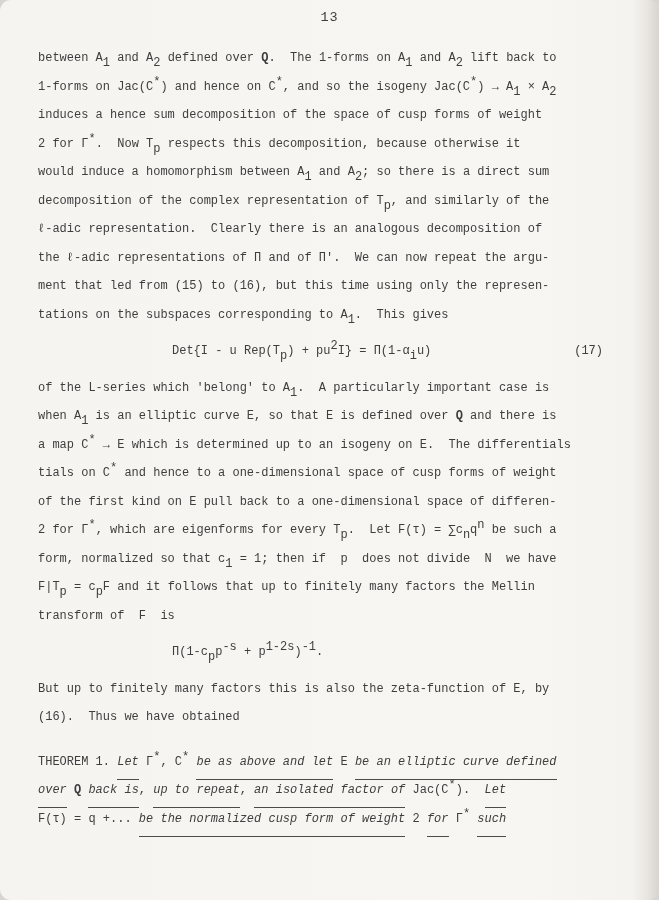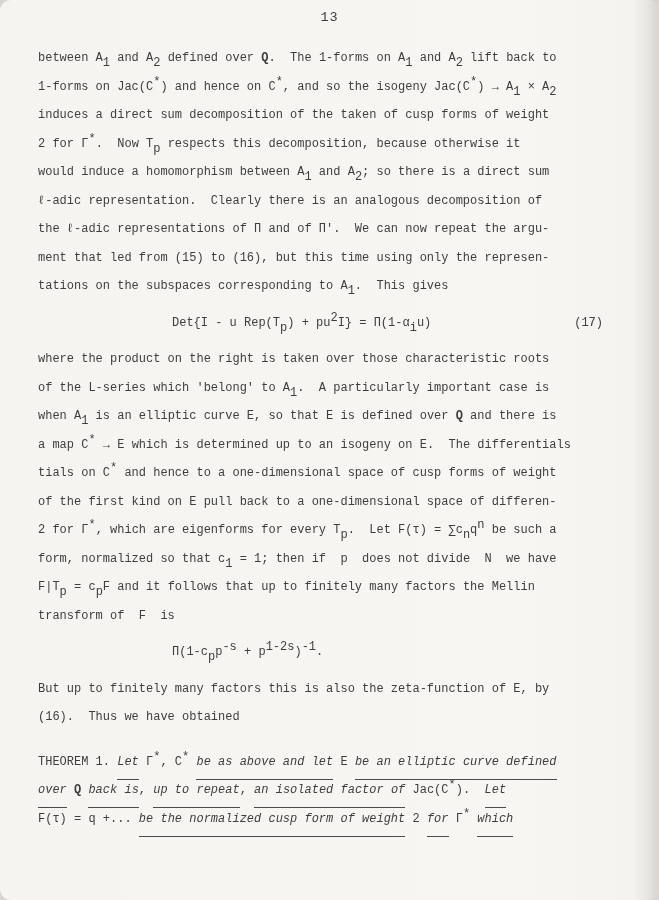--- a/index.html
+++ b/index.html
@@ -54,51 +54,51 @@
 </style>
 </head>
 <body>
 
 <div class="page">
   <div class="page-number">13</div>
   <div class="text-body">
       <div class="block block-paragraph">
         <div class="line">between A<span class="sub">1</span> and A<span class="sub">2</span> defined over <span class="bold">Q</span>.  The 1-forms on A<span class="sub">1</span> and A<span class="sub">2</span> lift back to</div>
         <div class="line">1-forms on Jac(C<span class="sup">*</span>) and hence on C<span class="sup">*</span>, and so the isogeny Jac(C<span class="sup">*</span>) → A<span class="sub">1</span> × A<span class="sub">2</span></div>
-        <div class="line">induces a direct sum decomposition of the taken of cusp forms of weight</div>
+        <div class="line">induces a hence sum decomposition of the space of cusp forms of weight</div>
         <div class="line">2 for Γ<span class="sup">*</span>.  Now T<span class="sub">p</span> respects this decomposition, because otherwise it</div>
         <div class="line">would induce a homomorphism between A<span class="sub">1</span> and A<span class="sub">2</span>; so there is a direct sum</div>
+        <div class="line">decomposition of the complex representation of T<span class="sub">p</span>, and similarly of the</div>
         <div class="line">ℓ-adic representation.  Clearly there is an analogous decomposition of</div>
         <div class="line">the ℓ-adic representations of Π and of Π'.  We can now repeat the argu-</div>
         <div class="line">ment that led from (15) to (16), but this time using only the represen-</div>
         <div class="line">tations on the subspaces corresponding to A<span class="sub">1</span>.  This gives</div>
       </div>
       <div class="block block-equation">
         <div class="line">Det{I - u Rep(T<span class="sub">p</span>) + pu<span class="sup">2</span>I} = Π(1-α<span class="sub">i</span>u)</div>
         <span class="eq-label">(17)</span>
       </div>
       <div class="block block-paragraph">
-        <div class="line">where the product on the right is taken over those characteristic roots</div>
         <div class="line">of the L-series which 'belong' to A<span class="sub">1</span>.  A particularly important case is</div>
         <div class="line">when A<span class="sub">1</span> is an elliptic curve E, so that E is defined over <span class="bold">Q</span> and there is</div>
         <div class="line">a map C<span class="sup">*</span> → E which is determined up to an isogeny on E.  The differentials</div>
         <div class="line">tials on C<span class="sup">*</span> and hence to a one-dimensional space of cusp forms of weight</div>
         <div class="line">of the first kind on E pull back to a one-dimensional space of differen-</div>
         <div class="line">2 for Γ<span class="sup">*</span>, which are eigenforms for every T<span class="sub">p</span>.  Let F(τ) = ∑c<span class="sub">n</span>q<span class="sup">n</span> be such a</div>
         <div class="line">form, normalized so that c<span class="sub">1</span> = 1; then if  p  does not divide  N  we have</div>
         <div class="line">F|T<span class="sub">p</span> = c<span class="sub">p</span>F and it follows that up to finitely many factors the Mellin</div>
         <div class="line">transform of  F  is</div>
       </div>
       <div class="block block-equation">
         <div class="line">Π(1-c<span class="sub">p</span>p<span class="sup">-s</span> + p<span class="sup">1-2s</span>)<span class="sup">-1</span>.</div>
       </div>
       <div class="block block-paragraph">
         <div class="line">But up to finitely many factors this is also the zeta-function of E, by</div>
         <div class="line">(16).  Thus we have obtained</div>
       </div>
       <div class="block block-theorem">
         <div class="line">THEOREM 1. <span class="ul">Let</span> Γ<span class="sup">*</span>, C<span class="sup">*</span> <span class="ul">be as above and let</span> E <span class="ul">be an elliptic curve defined</span></div>
         <div class="line"><span class="ul">over</span> <span class="bold">Q</span> <span class="ul">back is</span>, <span class="ul">up to repeat</span>, <span class="ul">an isolated factor of</span> Jac(C<span class="sup">*</span>).  <span class="ul">Let</span></div>
-        <div class="line">F(τ) = q +... <span class="ul">be the normalized cusp form of weight</span> 2 <span class="ul">for</span> Γ<span class="sup">*</span> <span class="ul">which</span></div>
+        <div class="line">F(τ) = q +... <span class="ul">be the normalized cusp form of weight</span> 2 <span class="ul">for</span> Γ<span class="sup">*</span> <span class="ul">such</span></div>
       </div>
     </div>
   <div class="edge-shadow"></div>
 </div>
 
 </body></html>

